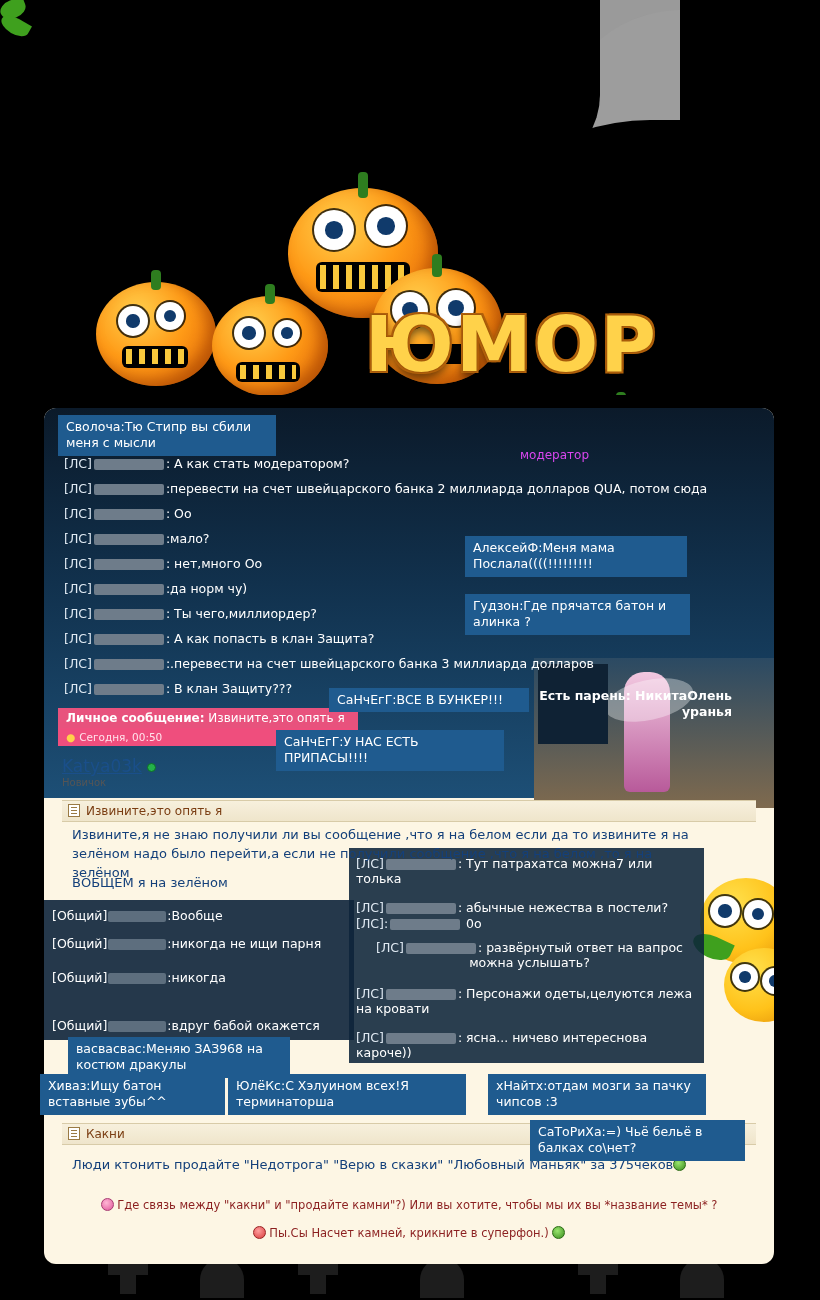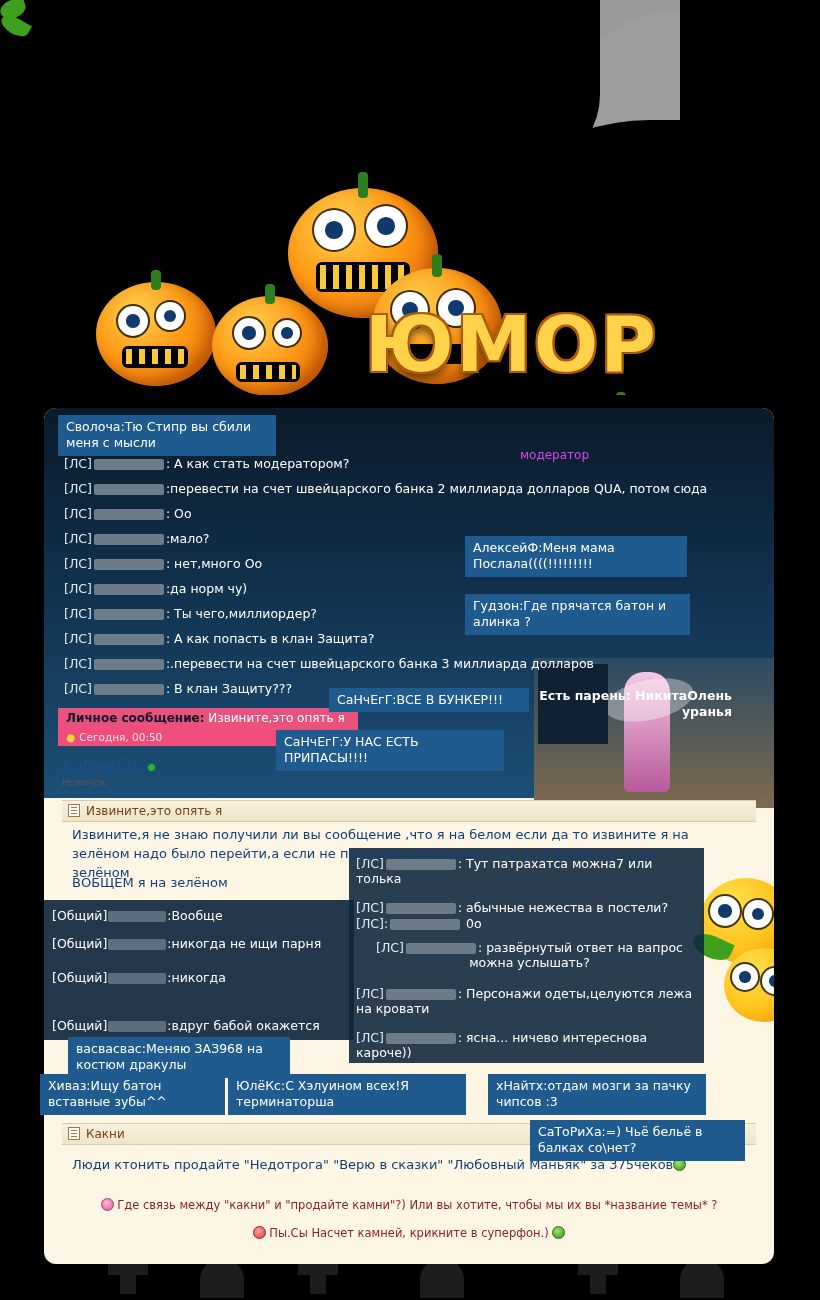--- a/index.html
+++ b/index.html
@@ -159,21 +159,21 @@
     background: #f0668f;
     color: #fff;
     font-size: 12px;
   }
   .pm-head {
     background: #e8527d;
     padding: 3px 8px;
     color: #fff;
     font-size: 12px;
   }
-  .pm-head b { color: #0f172a; }
+  .pm-head b { color: #ffffff; }
   .pm-date {
     background: #ef4e7d;
     padding: 3px 8px;
     font-size: 10.5px;
     color: #ffe3ec;
   }
   .pm-date .dot { color: #ffd24a; margin-right: 4px; }
 
   .user-block { position: absolute; left: 18px; top: 348px; }
   .user-name {

